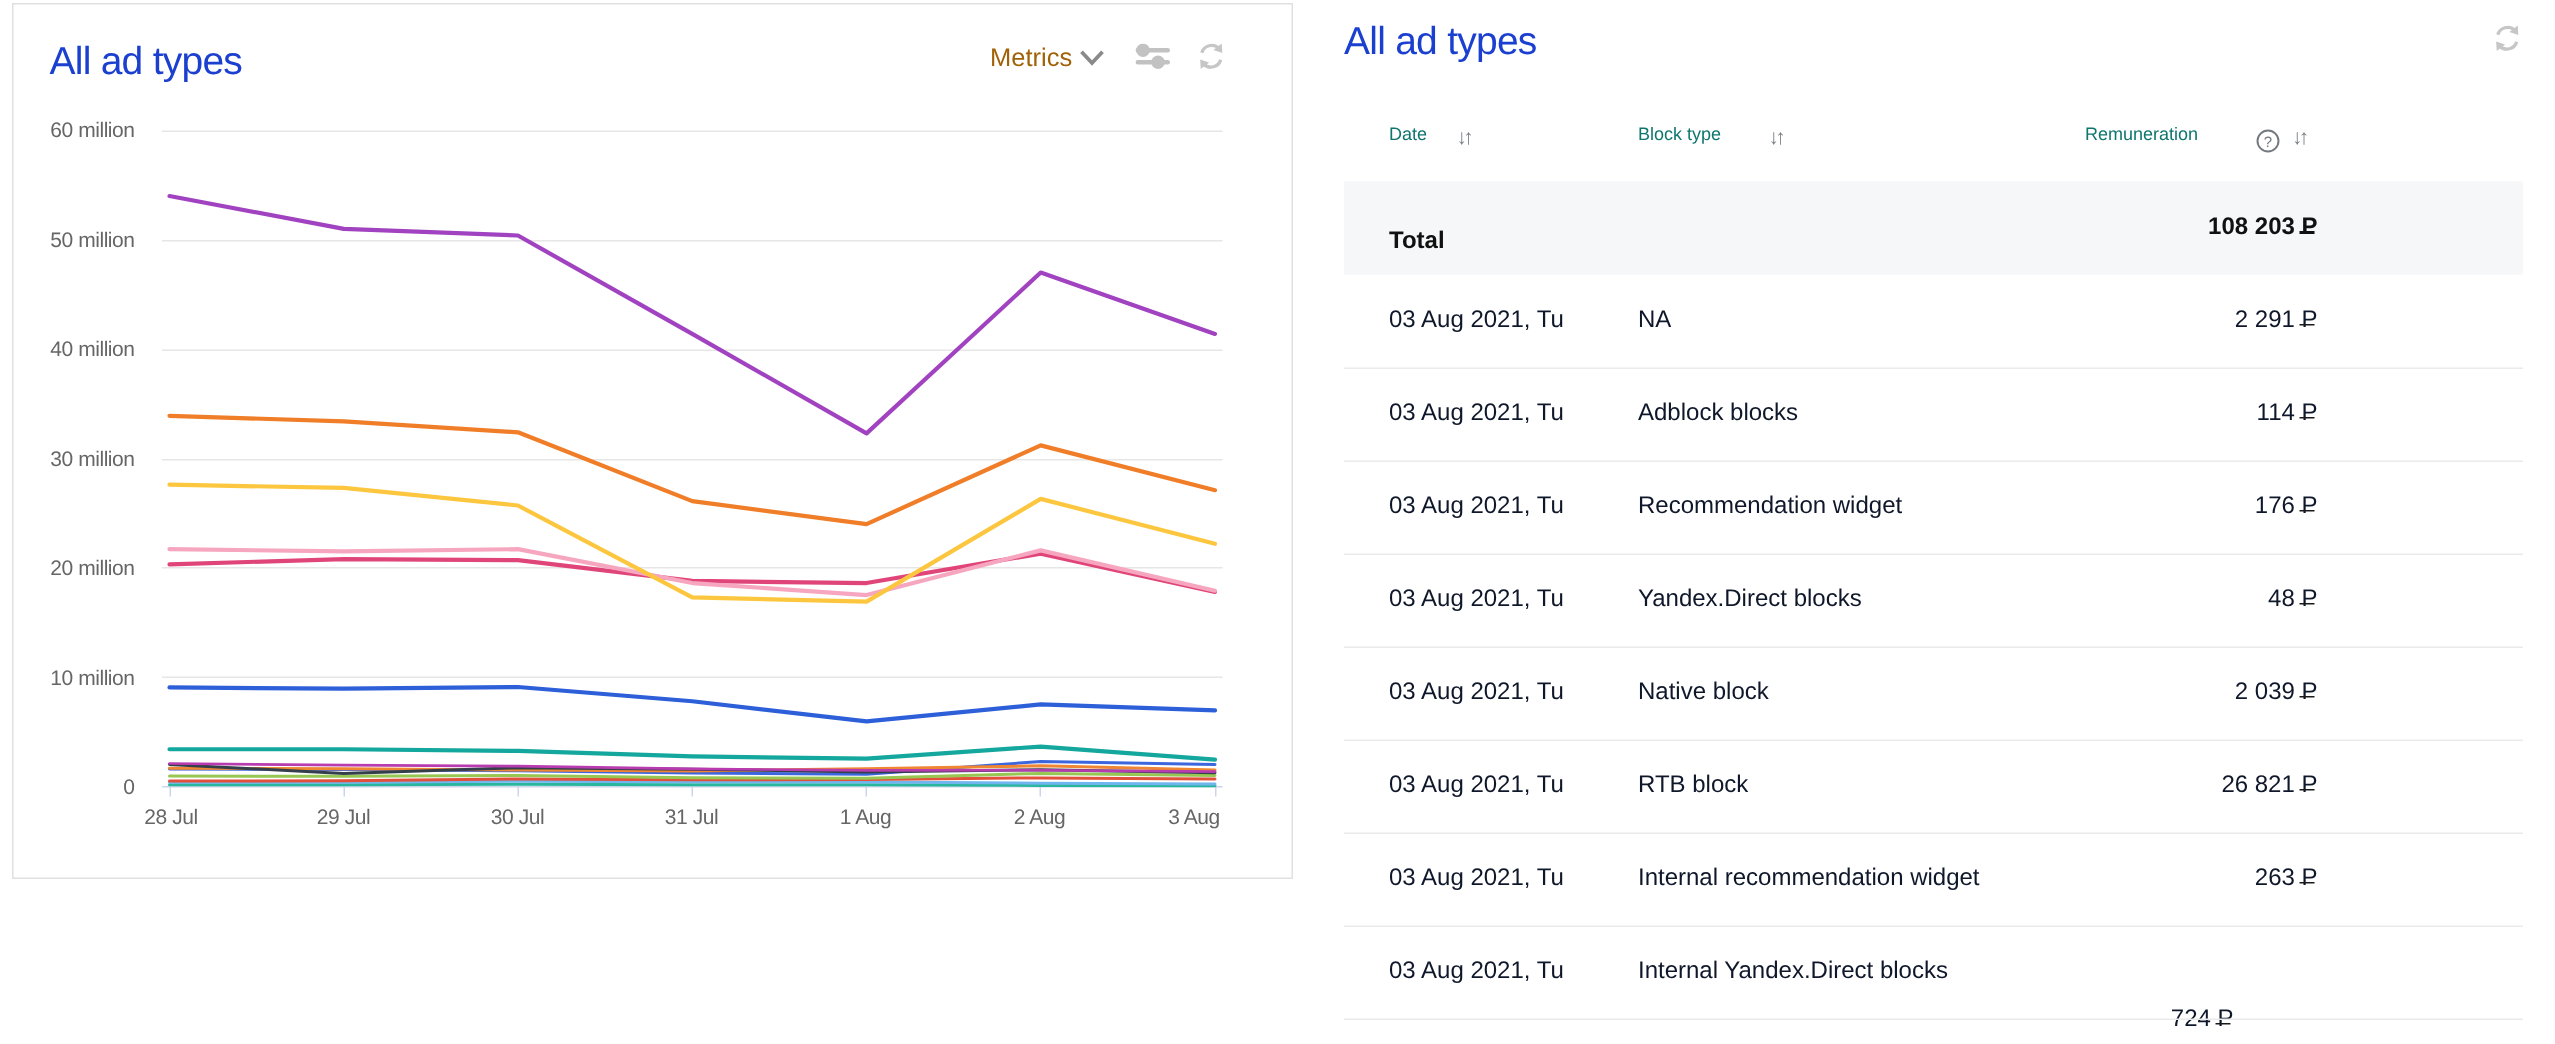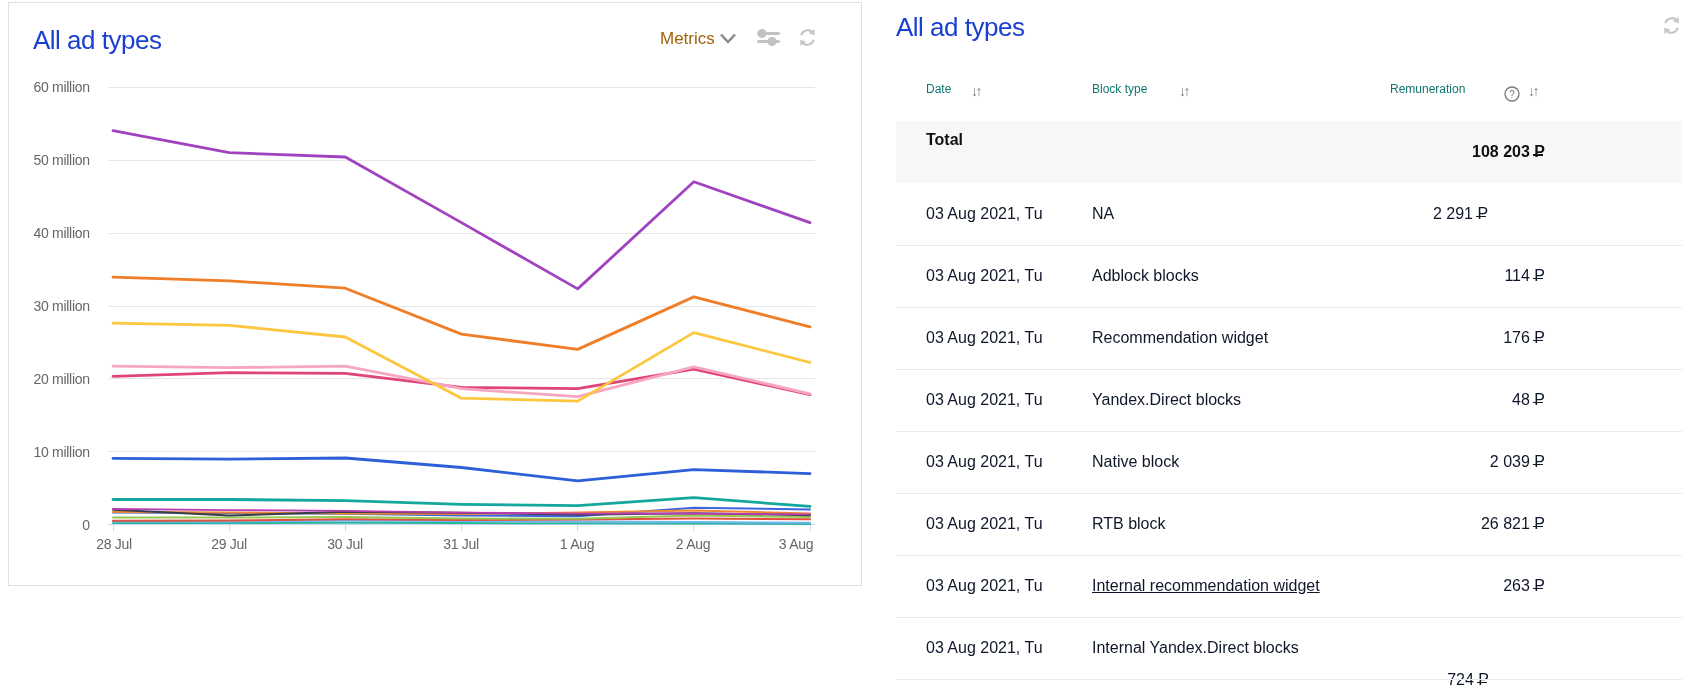--- a/index.html
+++ b/index.html
@@ -115,26 +115,26 @@
 <div class="abs hdr" style="left:1092px; top:82px;">Block type</div>
 <div class="abs sort" style="left:1179px; top:83px;">↓↑</div>
 <div class="abs hdr" style="left:1390px; top:82px;">Remuneration</div>
 <svg class="abs" style="left:1504px; top:86px;" width="16" height="16" viewBox="0 0 16 16">
   <circle cx="8" cy="8" r="7" fill="none" stroke="#73797e" stroke-width="1.3"></circle>
   <text x="8" y="12" text-anchor="middle" font-size="10" fill="#73797e" font-family="Liberation Sans, sans-serif">?</text>
 </svg>
 <div class="abs sort" style="left:1528px; top:83px;">↓↑</div>
 
 <div class="abs" style="left:896px; top:121px; width:786px; height:62px; background:#f6f7f8;"></div>
-<div class="abs cell b" style="left:926px; top:131px;">Total</div>
+<div class="abs cell b" style="left:926px; top:152px;">Total</div>
 <div class="abs cell b" style="left:1376px; top:143px; width:169px; text-align:right;">108 203 <span class="rub bb">P</span></div>
 
 <div class="abs cell" style="left:926px; top:205px;">03 Aug 2021, Tu</div>
 <div class="abs cell" style="left:1092px; top:205px;">NA</div>
-<div class="abs cell" style="left:1376px; top:205px; width:169px; text-align:center;">2 291 <span class="rub">P</span></div>
+<div class="abs cell" style="left:1376px; top:205px; width:169px; text-align:right;">2 291 <span class="rub">P</span></div>
 <div class="abs sep" style="left:896px; top:245px; width:786px;"></div>
 
 <div class="abs cell" style="left:926px; top:267px;">03 Aug 2021, Tu</div>
 <div class="abs cell" style="left:1092px; top:267px;">Adblock blocks</div>
 <div class="abs cell" style="left:1376px; top:267px; width:169px; text-align:right;">114 <span class="rub">P</span></div>
 <div class="abs sep" style="left:896px; top:307px; width:786px;"></div>
 
 <div class="abs cell" style="left:926px; top:329px;">03 Aug 2021, Tu</div>
 <div class="abs cell" style="left:1092px; top:329px;">Recommendation widget</div>
 <div class="abs cell" style="left:1376px; top:329px; width:169px; text-align:right;">176 <span class="rub">P</span></div>
@@ -149,20 +149,20 @@
 <div class="abs cell" style="left:1092px; top:453px;">Native block</div>
 <div class="abs cell" style="left:1376px; top:453px; width:169px; text-align:right;">2 039 <span class="rub">P</span></div>
 <div class="abs sep" style="left:896px; top:493px; width:786px;"></div>
 
 <div class="abs cell" style="left:926px; top:515px;">03 Aug 2021, Tu</div>
 <div class="abs cell" style="left:1092px; top:515px;">RTB block</div>
 <div class="abs cell" style="left:1376px; top:515px; width:169px; text-align:right;">26 821 <span class="rub">P</span></div>
 <div class="abs sep" style="left:896px; top:555px; width:786px;"></div>
 
 <div class="abs cell" style="left:926px; top:577px;">03 Aug 2021, Tu</div>
-<div class="abs cell" style="left:1092px; top:577px;text-decoration:underline;">Internal recommendation widget</div>
+<div class="abs cell" style="left:1092px; top:577px;">Internal recommendation widget</div>
 <div class="abs cell" style="left:1376px; top:577px; width:169px; text-align:right;">263 <span class="rub">P</span></div>
 <div class="abs sep" style="left:896px; top:617px; width:786px;"></div>
 
 <div class="abs cell" style="left:926px; top:639px;">03 Aug 2021, Tu</div>
 <div class="abs cell" style="left:1092px; top:639px;">Internal Yandex.Direct blocks</div>
 <div class="abs cell" style="left:1320px; top:639px; width:169px; text-align:right;margin-top:32px;">724 <span class="rub">P</span></div>
 <div class="abs sep" style="left:896px; top:679px; width:786px;"></div>
 
 </body></html>

